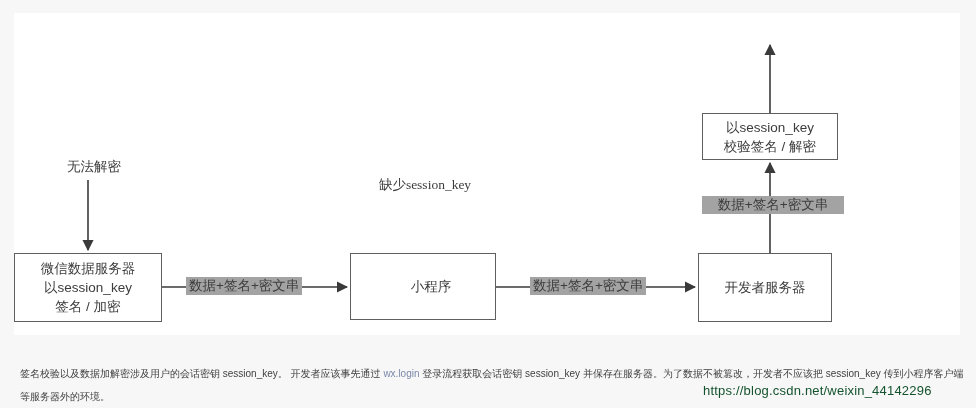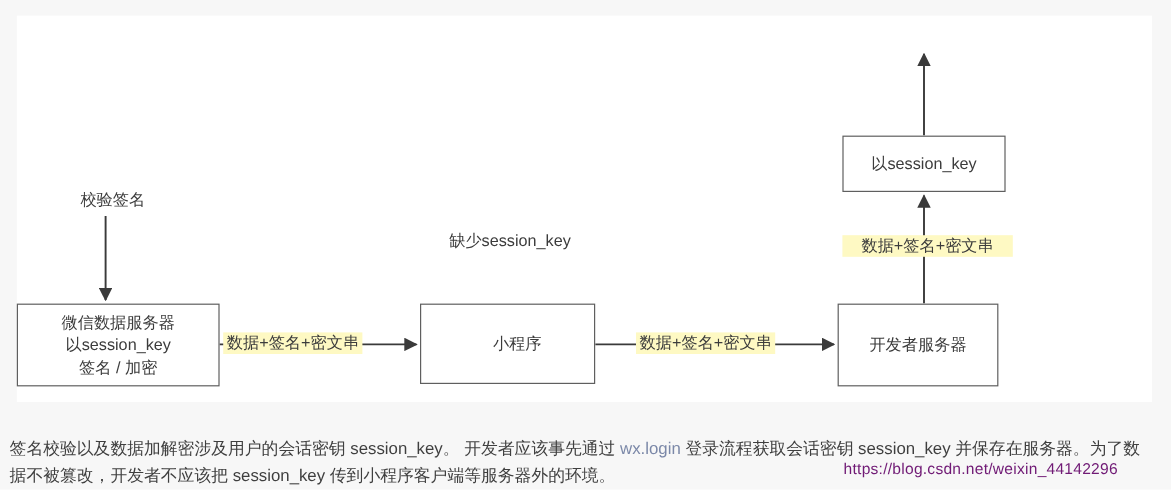--- a/index.html
+++ b/index.html
@@ -49,69 +49,69 @@
     align-items: center;
     justify-content: center;
     color: #3c3c3c;
     font-size: 13.5px;
     line-height: 19px;
     text-align: center;
     white-space: nowrap;
   }
   .node .ln { display: block; }
 
-  #node-wx-server { left: 14px;  top: 253px; width: 169px; height: 69px; }
+  #node-wx-server { left: 14px;  top: 253px; width: 148px; height: 69px; }
   #node-miniprog  { left: 350px; top: 253px; width: 146px; height: 67px; padding-left: 16px; }
   #node-dev-server{ left: 698px; top: 253px; width: 134px; height: 69px; }
   #node-decrypt   { left: 702px; top: 113px; width: 136px; height: 47px; }
 
   
   .flabel {
     position: absolute;
     color: #3c3c3c;
     font-size: 13.5px;
     line-height: 18px;
     text-align: center;
     white-space: nowrap;
   }
   .flabel .ln { display: block; }
 
   
   .online {
-    background: #fef9c3;
+    background: #a3a3a3;
     padding: 0 3px;
   }
 
   #lbl-open-data      { left: 49px;  top: 158px; width: 90px; }
   #lbl-secure-data    { left: 703px; top: 22px;  width: 135px; }
-  #lbl-missing-key    { left: 355px; top: 192px; width: 140px; }
+  #lbl-missing-key    { left: 355px; top: 176px; width: 140px; font-family: Liberation Serif, serif; }
   #lbl-wire-1         { left: 186px; top: 277px; }
   #lbl-wire-2         { left: 530px; top: 277px; }
   #lbl-wire-3         { left: 702px; top: 196px; width: 136px; }
 
   
   #caption {
     position: absolute;
-    left: 8px;
+    left: 20px;
     top: 349px;
     width: 948px;
     color: #3f3f3f;
-    font-size: 14px;
+    font-size: 10px;
     line-height: 23px;
     text-align: left;
     margin-top: 13px;
   }
   #caption .lnk { color: #7b88a8; }
 
   
   #watermark {
     position: absolute;
     left: 703px;
     top: 383px;
-    color: #701a75;
+    color: #14532d;
     font-size: 13px;
     letter-spacing: 0.2px;
     white-space: nowrap;
   }
 </style>
 </head>
 <body>
 
 <div id="page">
 
@@ -154,24 +154,25 @@
   <div class="node" id="node-miniprog">
     <span class="ln">小程序</span>
   </div>
 
   <div class="node" id="node-dev-server">
     <span class="ln">开发者服务器</span>
   </div>
 
   <div class="node" id="node-decrypt">
     <span class="ln">以session_key</span>
+    <span class="ln">校验签名 / 解密</span>
   </div>
 
   <div class="flabel" id="lbl-open-data">
-    <span class="ln">校验签名</span>
+    <span class="ln">无法解密</span>
   </div>
 
 
   <div class="flabel" id="lbl-missing-key">
     <span class="ln">缺少session_key</span>
   </div>
 
   <div class="flabel online" id="lbl-wire-1">
     <span class="ln">数据+签名+密文串</span>
   </div>

